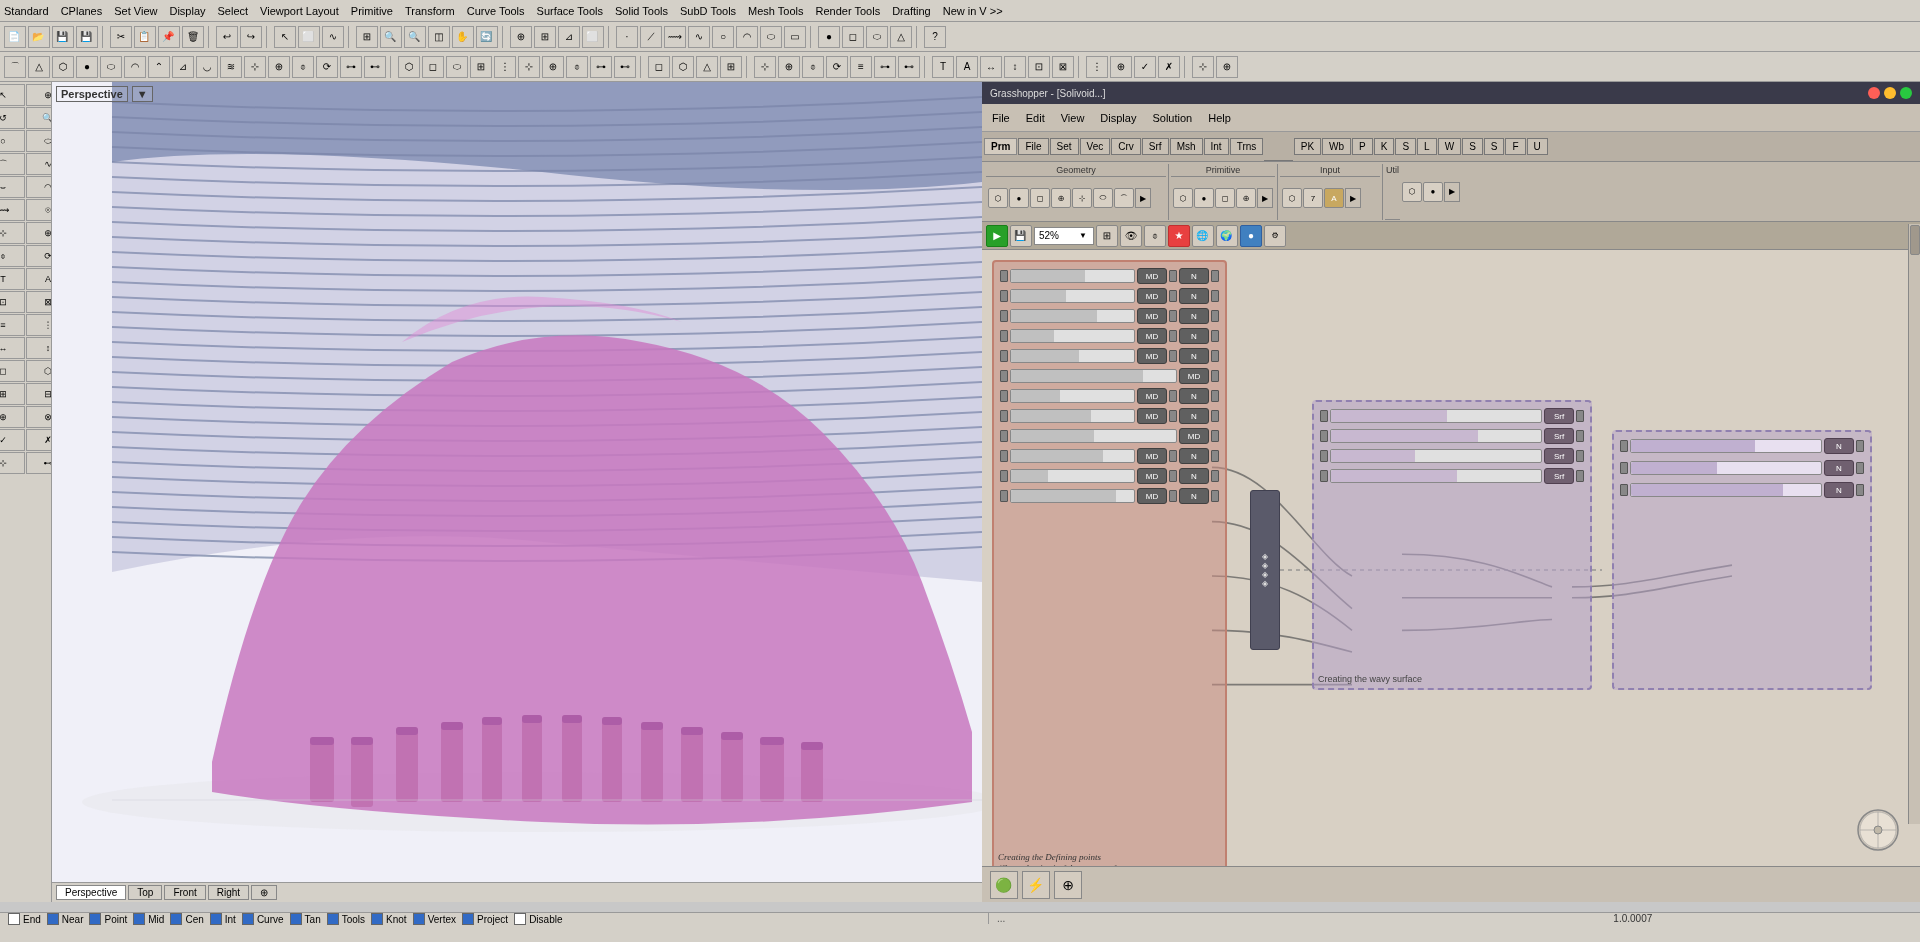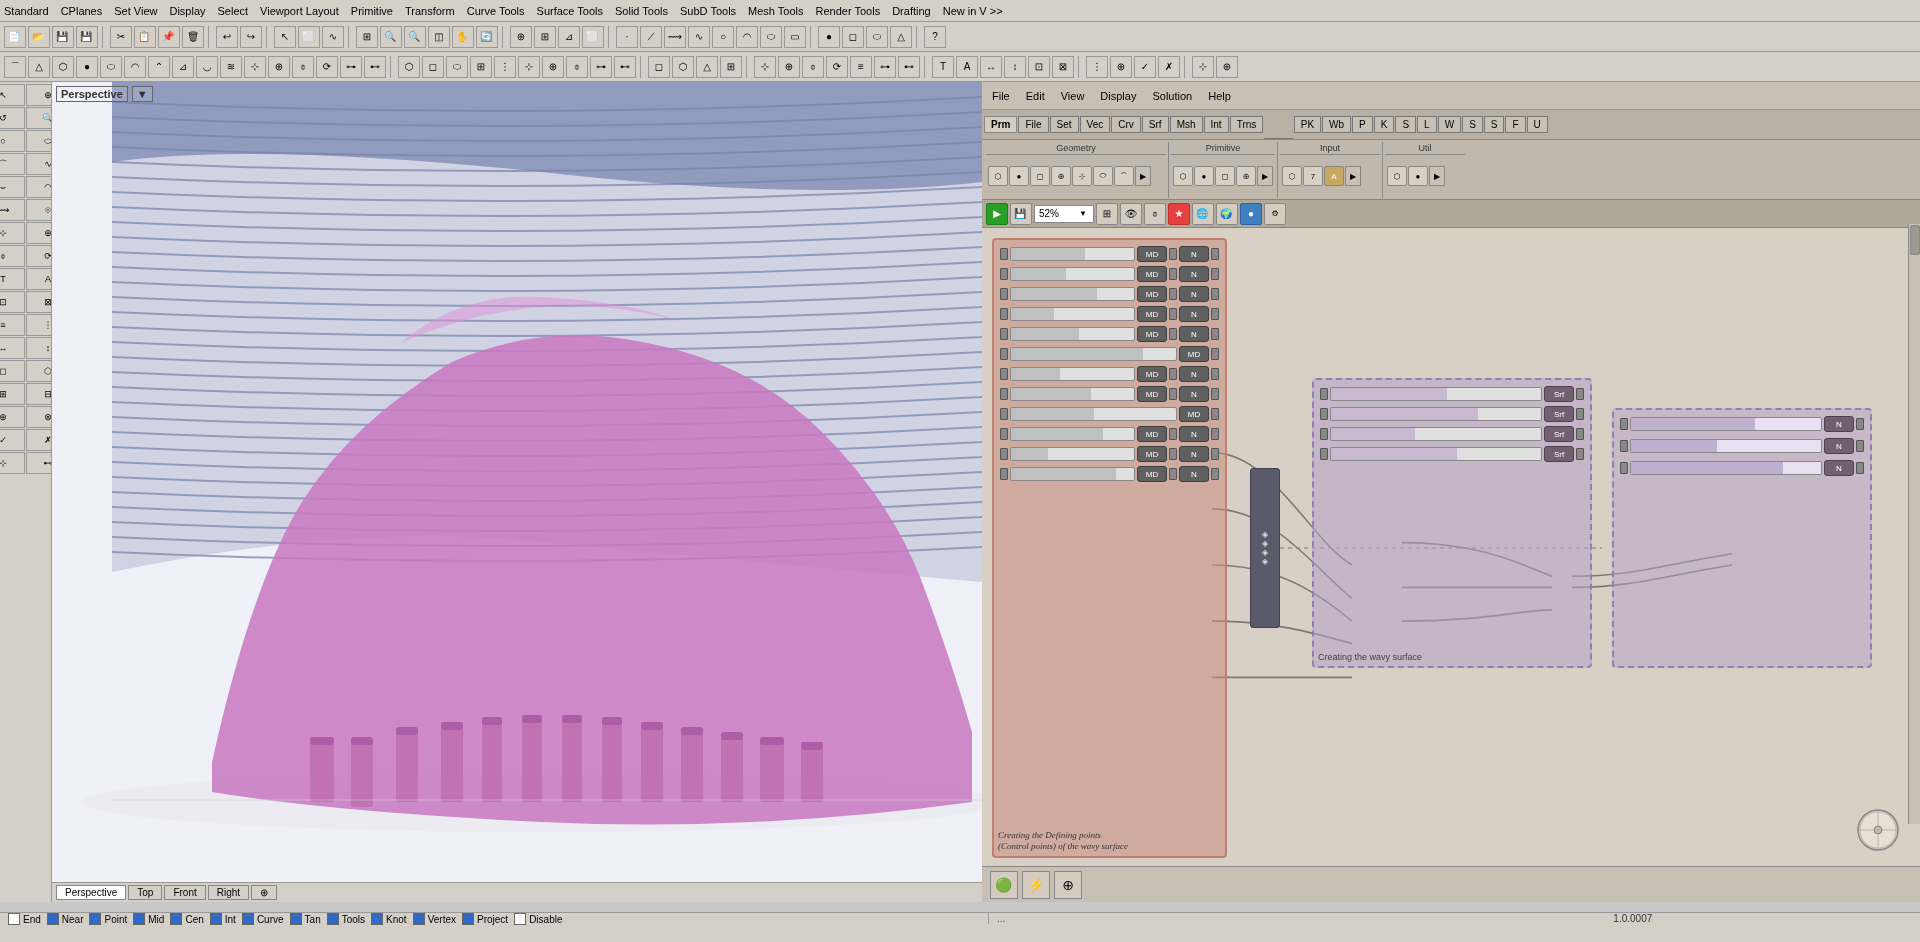--- a/index.html
+++ b/index.html
@@ -445,20 +445,28 @@
       <div class="vp-tab active">Perspective</div>
       <div class="vp-tab">Top</div>
       <div class="vp-tab">Front</div>
       <div class="vp-tab">Right</div>
       <div class="vp-tab">⊕</div>
     </div>
   </div>
 
   <div id="gh-panel">
 
+    <div style="height:22px;background:#3a3a4a;display:flex;align-items:center;padding:0 8px;justify-content:space-between;">
+      <span style="color:#ddd;font-size:10px;">Grasshopper - [Solivoid...]</span>
+      <div style="display:flex;gap:4px;">
+        <div style="width:12px;height:12px;background:#ff5f57;border-radius:50%;cursor:pointer;"></div>
+        <div style="width:12px;height:12px;background:#ffbd2e;border-radius:50%;cursor:pointer;"></div>
+        <div style="width:12px;height:12px;background:#28c940;border-radius:50%;cursor:pointer;"></div>
+      </div>
+    </div>
 
     <div id="gh-toolbar">
       <span>File</span>
       <span>Edit</span>
       <span>View</span>
       <span>Display</span>
       <span>Solution</span>
       <span>Help</span>
     </div>
 
@@ -519,21 +527,21 @@
         <div style="font-size:9px;text-align:center;color:#333;border-bottom:1px solid #888;padding:1px;">Input</div>
         <div style="flex:1;display:flex;align-items:center;gap:1px;padding:2px;">
           <div style="width:20px;height:20px;background:#d8d0c4;border:1px solid #888;border-radius:2px;display:flex;align-items:center;justify-content:center;font-size:8px;cursor:pointer;">⬡</div>
           <div style="width:20px;height:20px;background:#d8d0c4;border:1px solid #888;border-radius:2px;display:flex;align-items:center;justify-content:center;font-size:8px;cursor:pointer;">7</div>
           <div style="width:20px;height:20px;background:#c8a860;border:1px solid #888;border-radius:2px;display:flex;align-items:center;justify-content:center;font-size:8px;cursor:pointer;color:#fff;">A</div>
           <div style="width:16px;height:20px;background:#c8c0b4;border:1px solid #888;display:flex;align-items:center;justify-content:center;font-size:8px;cursor:pointer;">▶</div>
         </div>
       </div>
       <div style="width:1px;height:56px;background:#888;"></div>
 
-      <div style="display:flex;flex-direction:column;height:56px;min-width:80px;">
+      <div style="display:flex;flex-direction:row;height:56px;min-width:80px;">
         <div style="font-size:9px;text-align:center;color:#333;border-bottom:1px solid #888;padding:1px;">Util</div>
         <div style="flex:1;display:flex;align-items:center;gap:1px;padding:2px;">
           <div style="width:20px;height:20px;background:#d8d0c4;border:1px solid #888;border-radius:2px;display:flex;align-items:center;justify-content:center;font-size:8px;cursor:pointer;">⬡</div>
           <div style="width:20px;height:20px;background:#d8d0c4;border:1px solid #888;border-radius:2px;display:flex;align-items:center;justify-content:center;font-size:8px;cursor:pointer;">●</div>
           <div style="width:16px;height:20px;background:#c8c0b4;border:1px solid #888;display:flex;align-items:center;justify-content:center;font-size:8px;cursor:pointer;">▶</div>
         </div>
       </div>
     </div>
 
     <div style="height:28px;background:#b0a898;border-bottom:1px solid #888;display:flex;align-items:center;padding:0 4px;gap:2px;">

